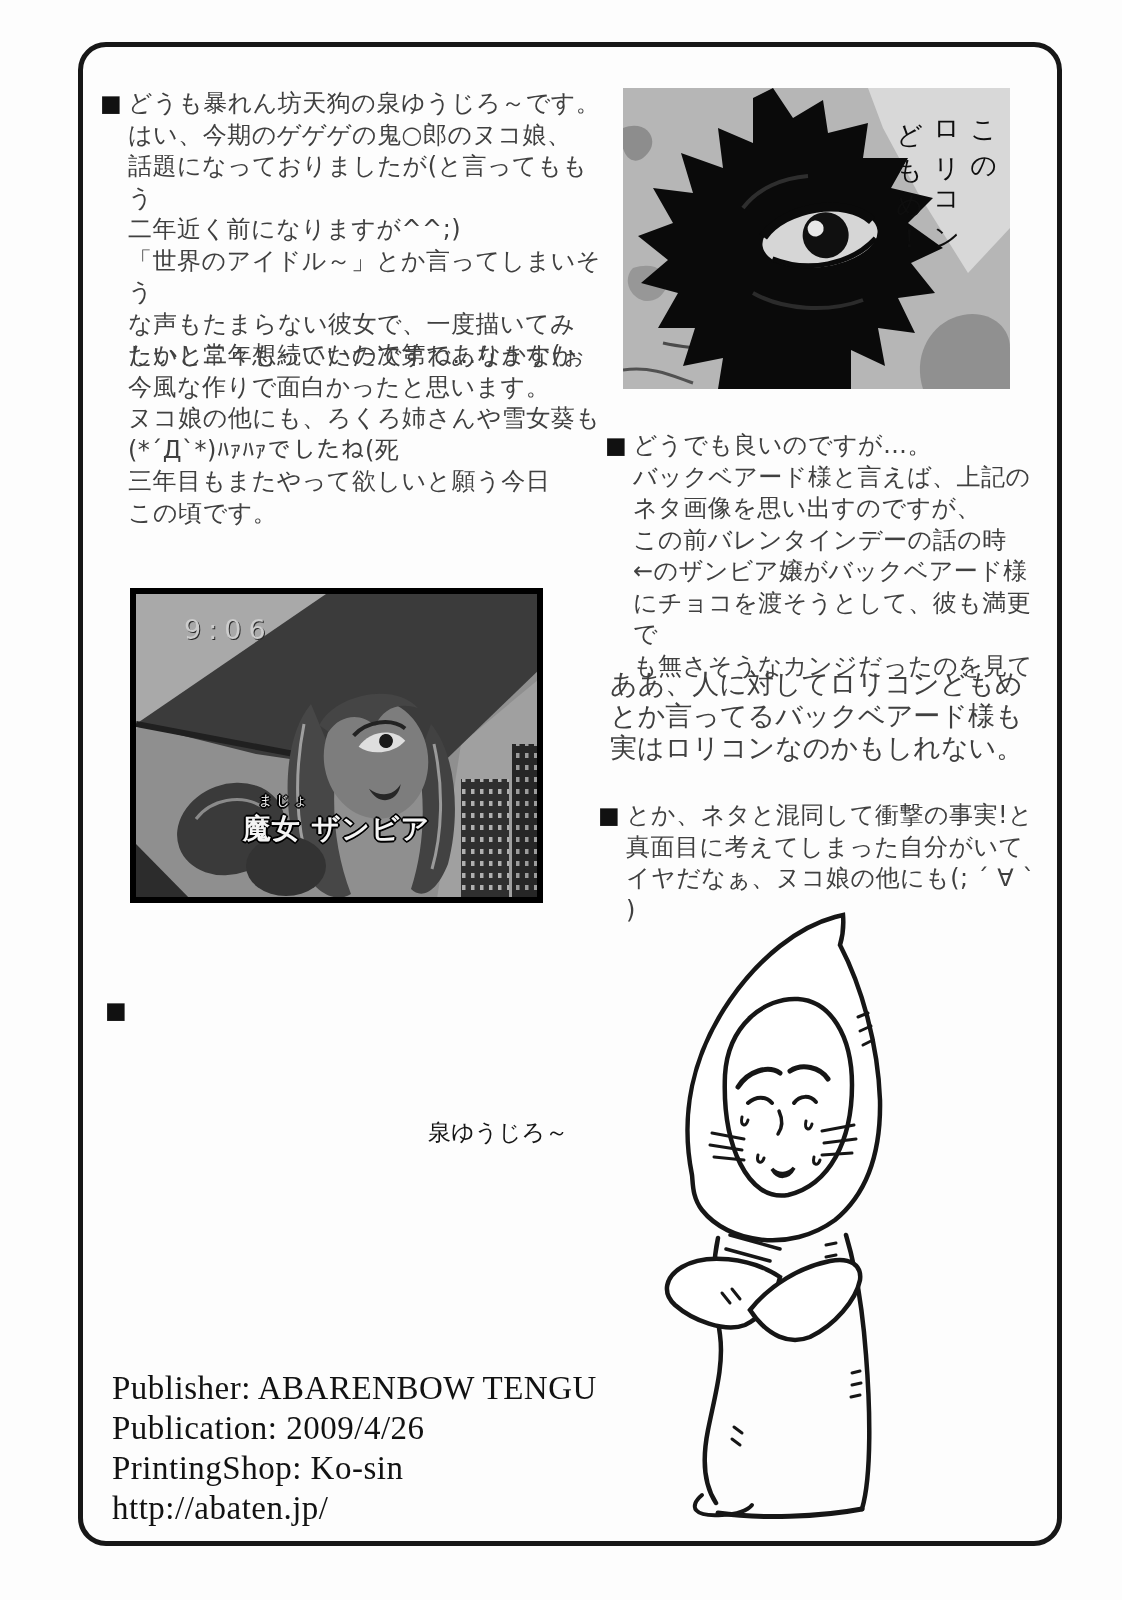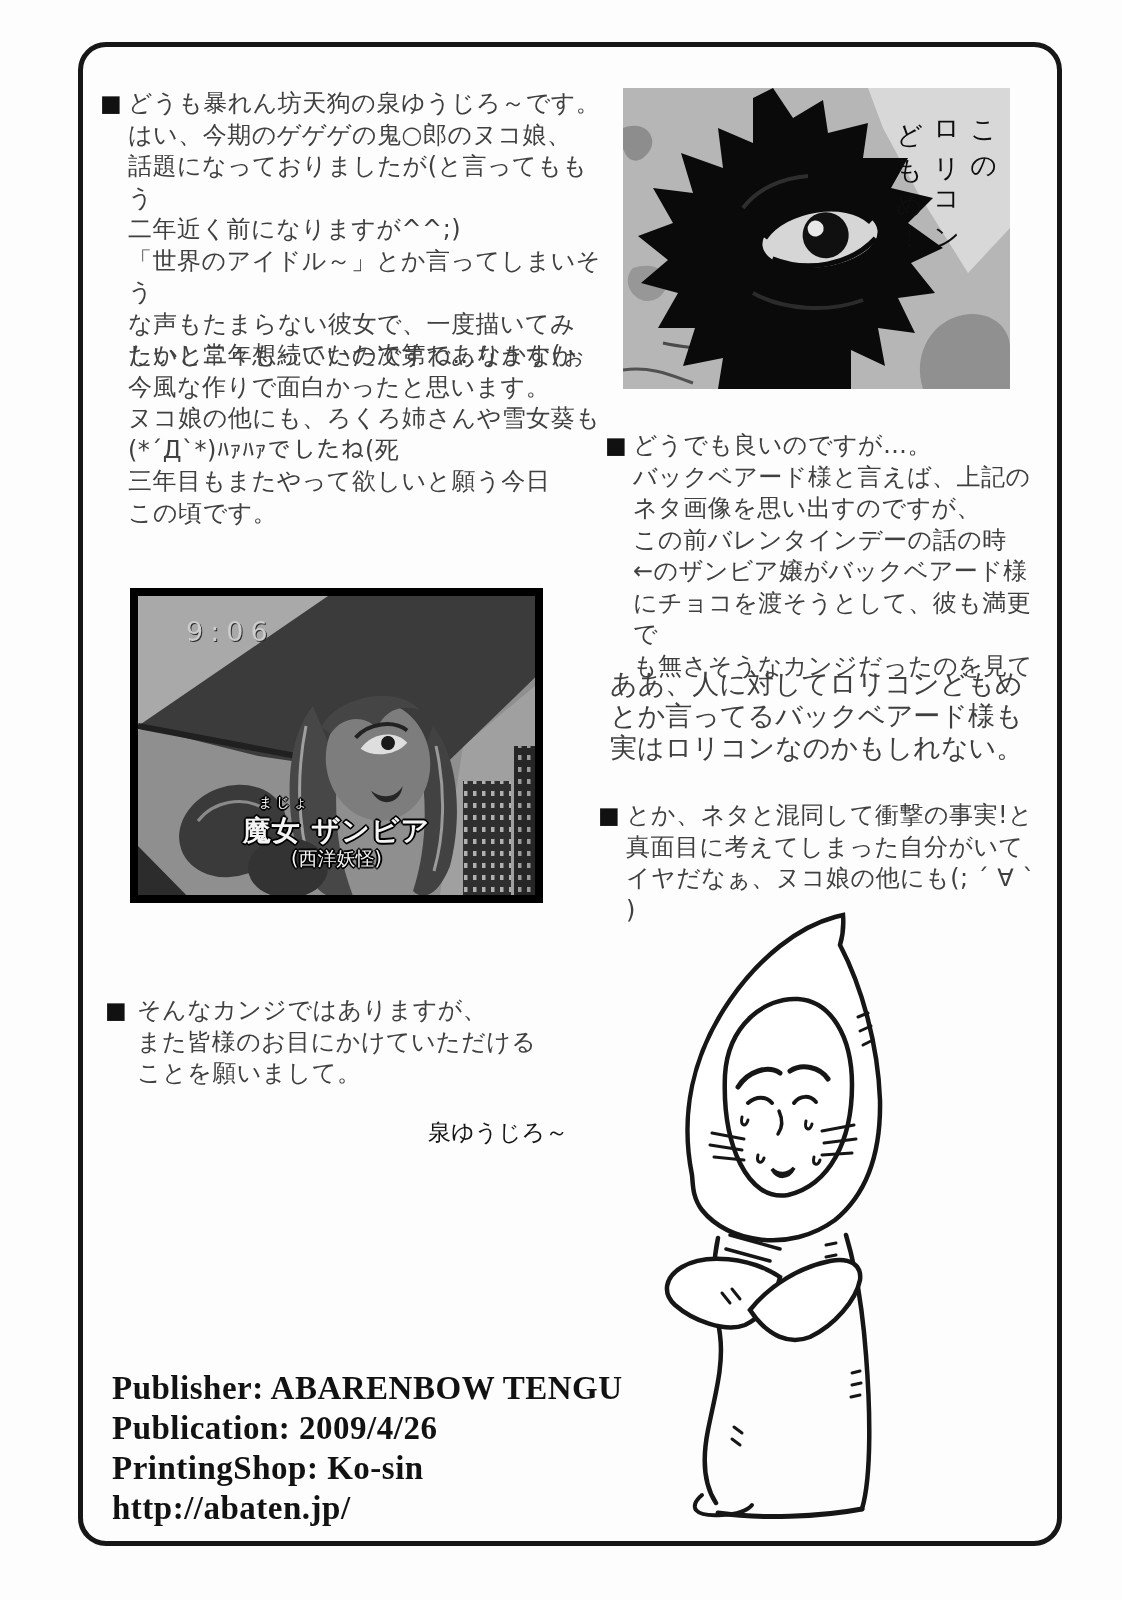--- a/index.html
+++ b/index.html
@@ -19,33 +19,33 @@
   }
   .bullet {
     position:absolute; font-size:23px; line-height:31.5px; color:#111;
   }
   .bold-block {
     font-weight:normal; font-size:27px; line-height:32px; letter-spacing:0px;
   }
   .sig { position:absolute; font-size:23px; color:#161616;margin-left:38px; }
   .colophon {
     position:absolute; left:112px; top:1368px;
-    font-family:"Liberation Serif", serif; font-weight:bold;
+    font-family:"Liberation Serif", serif; font-weight:normal;
     font-size:33px; line-height:40px; color:#121212; white-space:pre-line;
     letter-spacing:0.5px;
   }
   .img-box { position:absolute; overflow:hidden; }
   .bb-box { left:623px; top:88px; width:387px; height:301px; background:#b6b6b6; }
   .vtext {
     position:absolute; top:16px; right:8px;
     writing-mode:vertical-rl; text-orientation:upright;
     white-space:pre-line; font-size:26px; line-height:37px;
     letter-spacing:6px; color:#0e0e0e; font-weight:500;
   }
-  .tv-box { left:130px; top:588px; width:413px; height:315px; background:#8f8f8f; border:8px solid #000000; box-sizing:border-box; }
+  .tv-box { left:130px; top:588px; width:413px; height:315px; background:#8f8f8f; border:6px solid #000000; box-sizing:border-box; }
   .tv-time {
     position:absolute; left:48px; top:20px;
     color:#cccccc; font-size:27px; letter-spacing:7px;
     text-shadow:1px 1px 0 #2a2a2a;
   }
   .tv-cap {
     position:absolute; left:0; right:0; text-align:center; color:#f4f4f4;
     text-shadow:-2px 0 0 #000, 2px 0 0 #000, 0 -2px 0 #000, 0 2px 0 #000,
       -1px -1px 0 #000, 1px 1px 0 #000, -1px 1px 0 #000, 1px -1px 0 #000;
   }
@@ -166,27 +166,23 @@
       <g>
         <rect x="325" y="185" width="48" height="126" fill="#2f2f2f"></rect>
         <rect x="325" y="185" width="48" height="126" fill="url(#win)"></rect>
         <rect x="376" y="150" width="33" height="161" fill="#262626"></rect>
         <rect x="376" y="150" width="33" height="161" fill="url(#win)" opacity="0.85"></rect>
       </g>
     </svg>
     <div class="tv-time">9:06</div>
     <div class="tv-cap tv-furi">まじょ</div>
     <div class="tv-cap tv-main">魔女 ザンビア</div>
-    <div class="tv-cap tv-sub">(西洋妖怪)</div>
   </div>
 
   <span class="bullet" style="left:105px; top:995px;">■</span>
-  <div class="jp" style="left:137px; top:995px; width:440px;">そんなカンジではありますが、
-また皆様のお目にかけていただける
-ことを願いまして。</div>
 
   <div class="sig" style="left:390px; top:1117px;">泉ゆうじろ～</div>
 
   <svg style="position:absolute; left:630px; top:905px;" width="330" height="625" viewBox="0 0 330 625">
     <g fill="none" stroke="#161616" stroke-width="4.5" stroke-linecap="round">
 
       <path d="M62,270 C50,210 62,150 100,95 C130,52 168,22 205,12 L213,10 C214,22 213,30 210,40 C232,82 248,140 250,195 C251,245 238,288 205,315 C160,348 98,338 72,305 C62,292 63,278 62,270 Z" fill="#ffffff"></path>
 
       <g stroke-width="3">
         <path d="M228,112 L238,108"></path>

